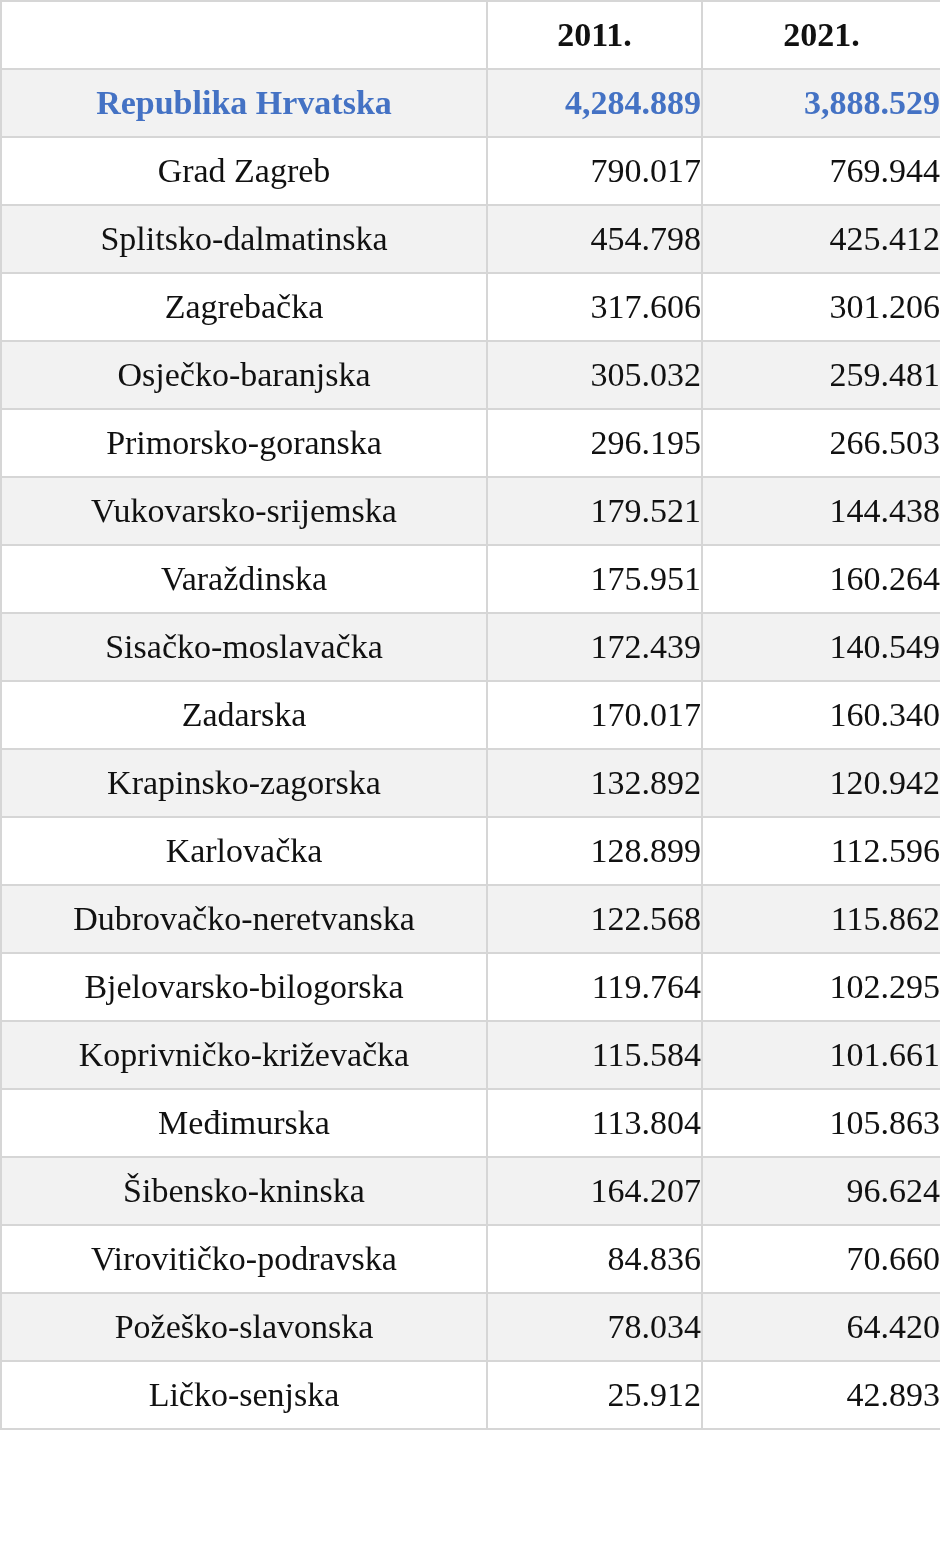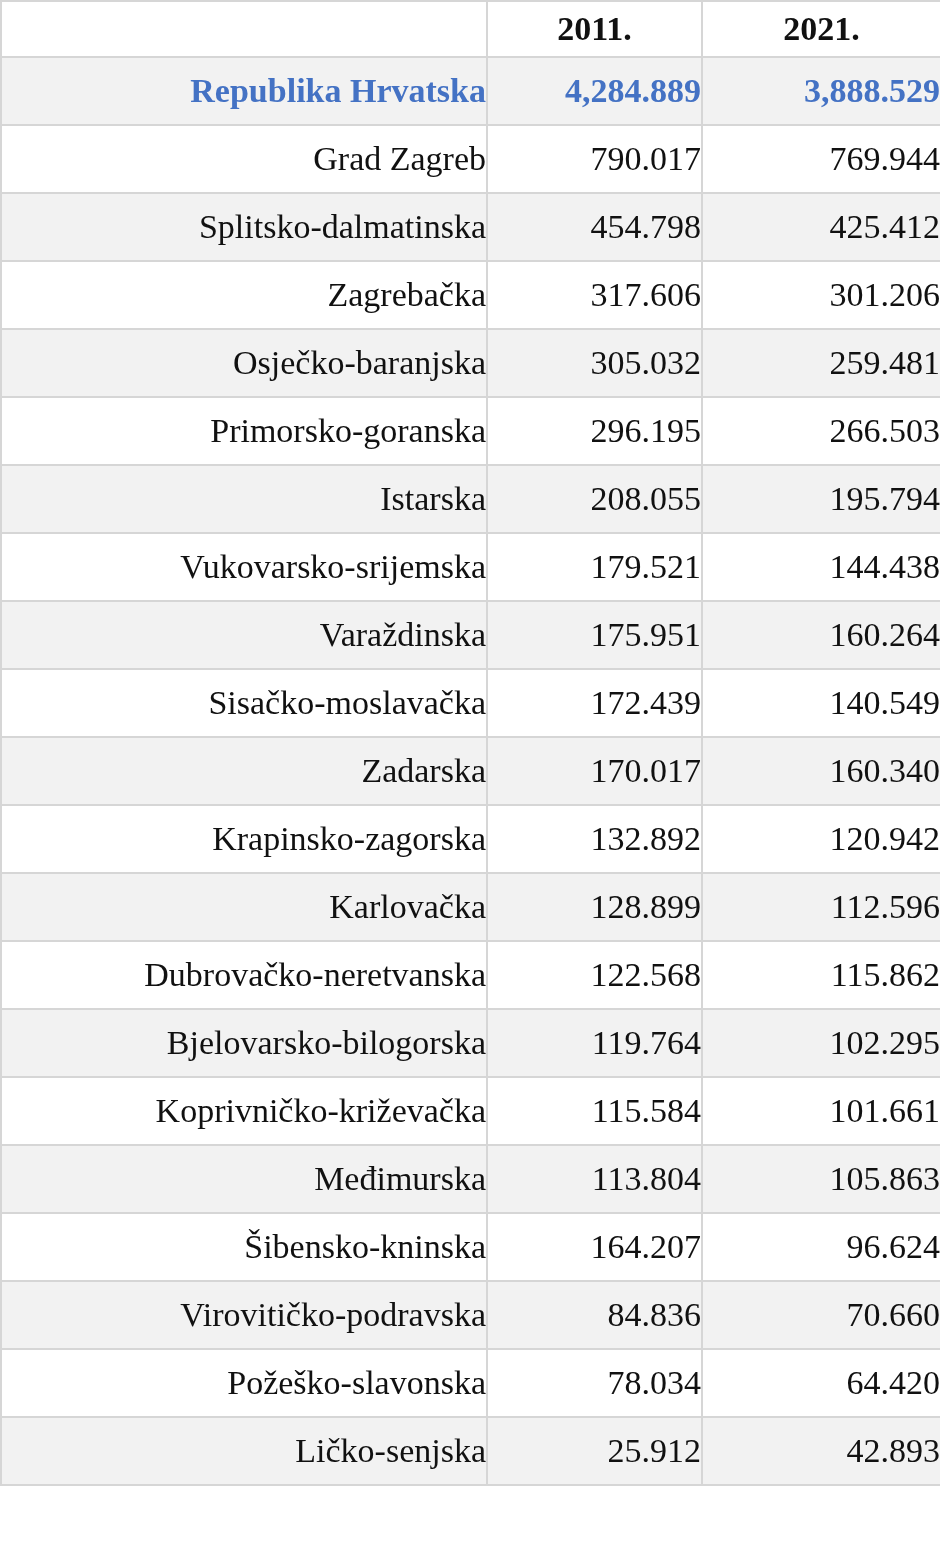--- a/index.html
+++ b/index.html
@@ -23,30 +23,30 @@
   table.census col.c-y2021 { width: 239px; }
 
   table.census th,
   table.census td {
     border: 2px solid #d6d6d6;
     padding: 0;
     vertical-align: middle;
     overflow: hidden;
     white-space: nowrap;
   }
-  table.census thead tr { height: 56px; }
+  table.census thead tr { height: 68px; }
   table.census tbody tr { height: 68px; }
 
   table.census th {
     font-weight: bold;
     text-align: center;
     background: #ffffff;
   }
   td.name-cell {
-    text-align: right;
+    text-align: center;
     padding-left: 17px;
   }
   td.num-cell {
     text-align: right;
   }
   tbody tr:nth-child(odd) td {
     background: #f2f2f2;
   }
   tbody tr:nth-child(even) td {
     background: #ffffff;
@@ -96,25 +96,20 @@
       </tr>
       <tr>
         <td class="name-cell">Osječko-baranjska</td>
         <td class="num-cell">305.032</td>
         <td class="num-cell">259.481</td>
       </tr>
       <tr>
         <td class="name-cell">Primorsko-goranska</td>
         <td class="num-cell">296.195</td>
         <td class="num-cell">266.503</td>
-      </tr>
-      <tr>
-        <td class="name-cell">Istarska</td>
-        <td class="num-cell">208.055</td>
-        <td class="num-cell">195.794</td>
       </tr>
       <tr>
         <td class="name-cell">Vukovarsko-srijemska</td>
         <td class="num-cell">179.521</td>
         <td class="num-cell">144.438</td>
       </tr>
       <tr>
         <td class="name-cell">Varaždinska</td>
         <td class="num-cell">175.951</td>
         <td class="num-cell">160.264</td>

